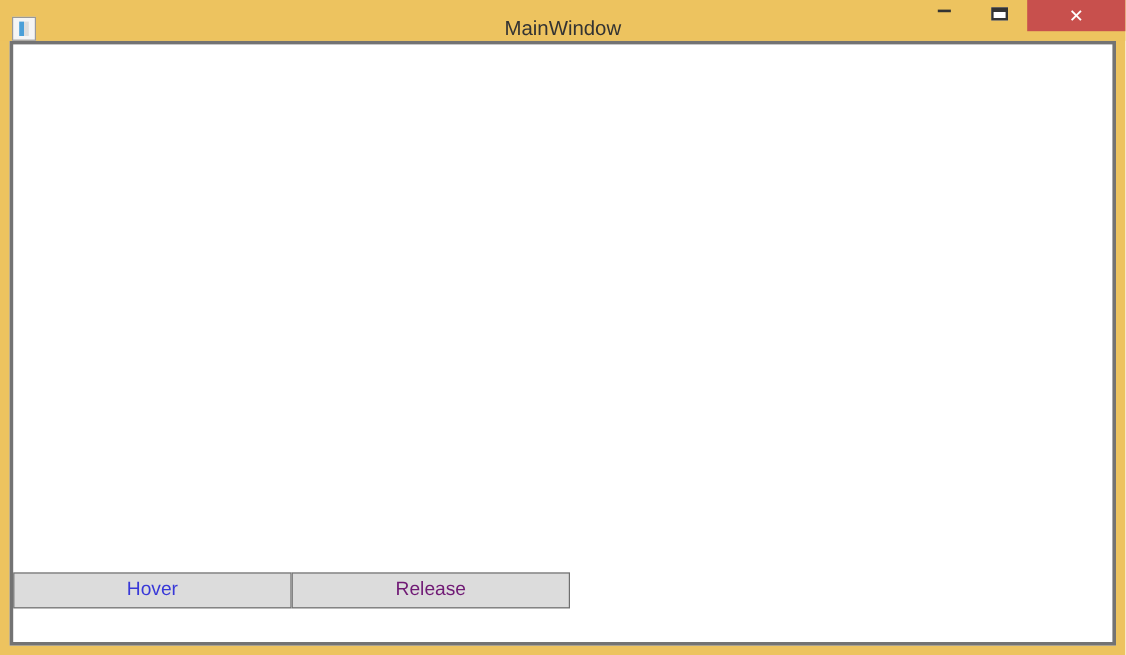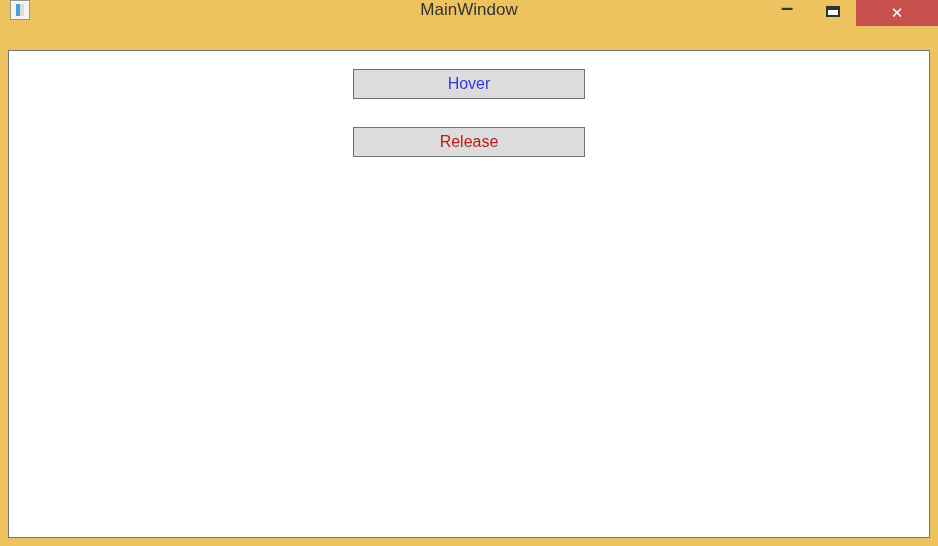--- a/index.html
+++ b/index.html
@@ -18,24 +18,24 @@
     
     .window-frame {
       width: 100%;
       height: 100%;
       background: #edc35f;
       display: flex;
       flex-direction: column;
     }
     
     .title-bar {
-      height: 50px;
+      height: 34px;
       background: #edc35f;
       display: flex;
-      align-items: flex-start;
+      align-items: flex-end;
       position: relative;
     }
     
     .app-icon {
       width: 20px;
       height: 20px;
       margin-left: 10px;
       background: #f5f5f5;
       border: 1px solid #999;
       display: flex;
@@ -101,25 +101,25 @@
       color: #fff;
       width: 82px;
       height: 26px;
       font-size: 15px;
     }
     
     .client-area {
       flex: 1;
       margin: 0 8px 8px 8px;
       background: #fff;
-      border: 1px solid #737373;
+      border: 3px solid #737373;
       padding-top: 18px;
       display: flex;
-      flex-direction: column;
-      align-items: center;
+      flex-direction: row;
+      align-items: flex-end;
     }
     
     .wpf-button {
       width: 232px;
       height: 30px;
       background: #dcdcdc;
       border: 1px solid #6f6f6f;
       font-size: 16px;
       font-family: "Segoe UI", Tahoma, sans-serif;
       cursor: pointer;
@@ -128,21 +128,21 @@
       align-items: center;
       justify-content: center;
       line-height: 1;
     }
     
     .btn-text-blue {
       color: #3838d8;
     }
     
     .btn-text-black {
-      color: #b91c1c;
+      color: #701a75;
     }
   </style>
 </head>
 <body>
 
 <div class="window-frame">
   <div class="title-bar">
     <div class="app-icon">
       <div class="app-icon-inner"></div>
     </div>

